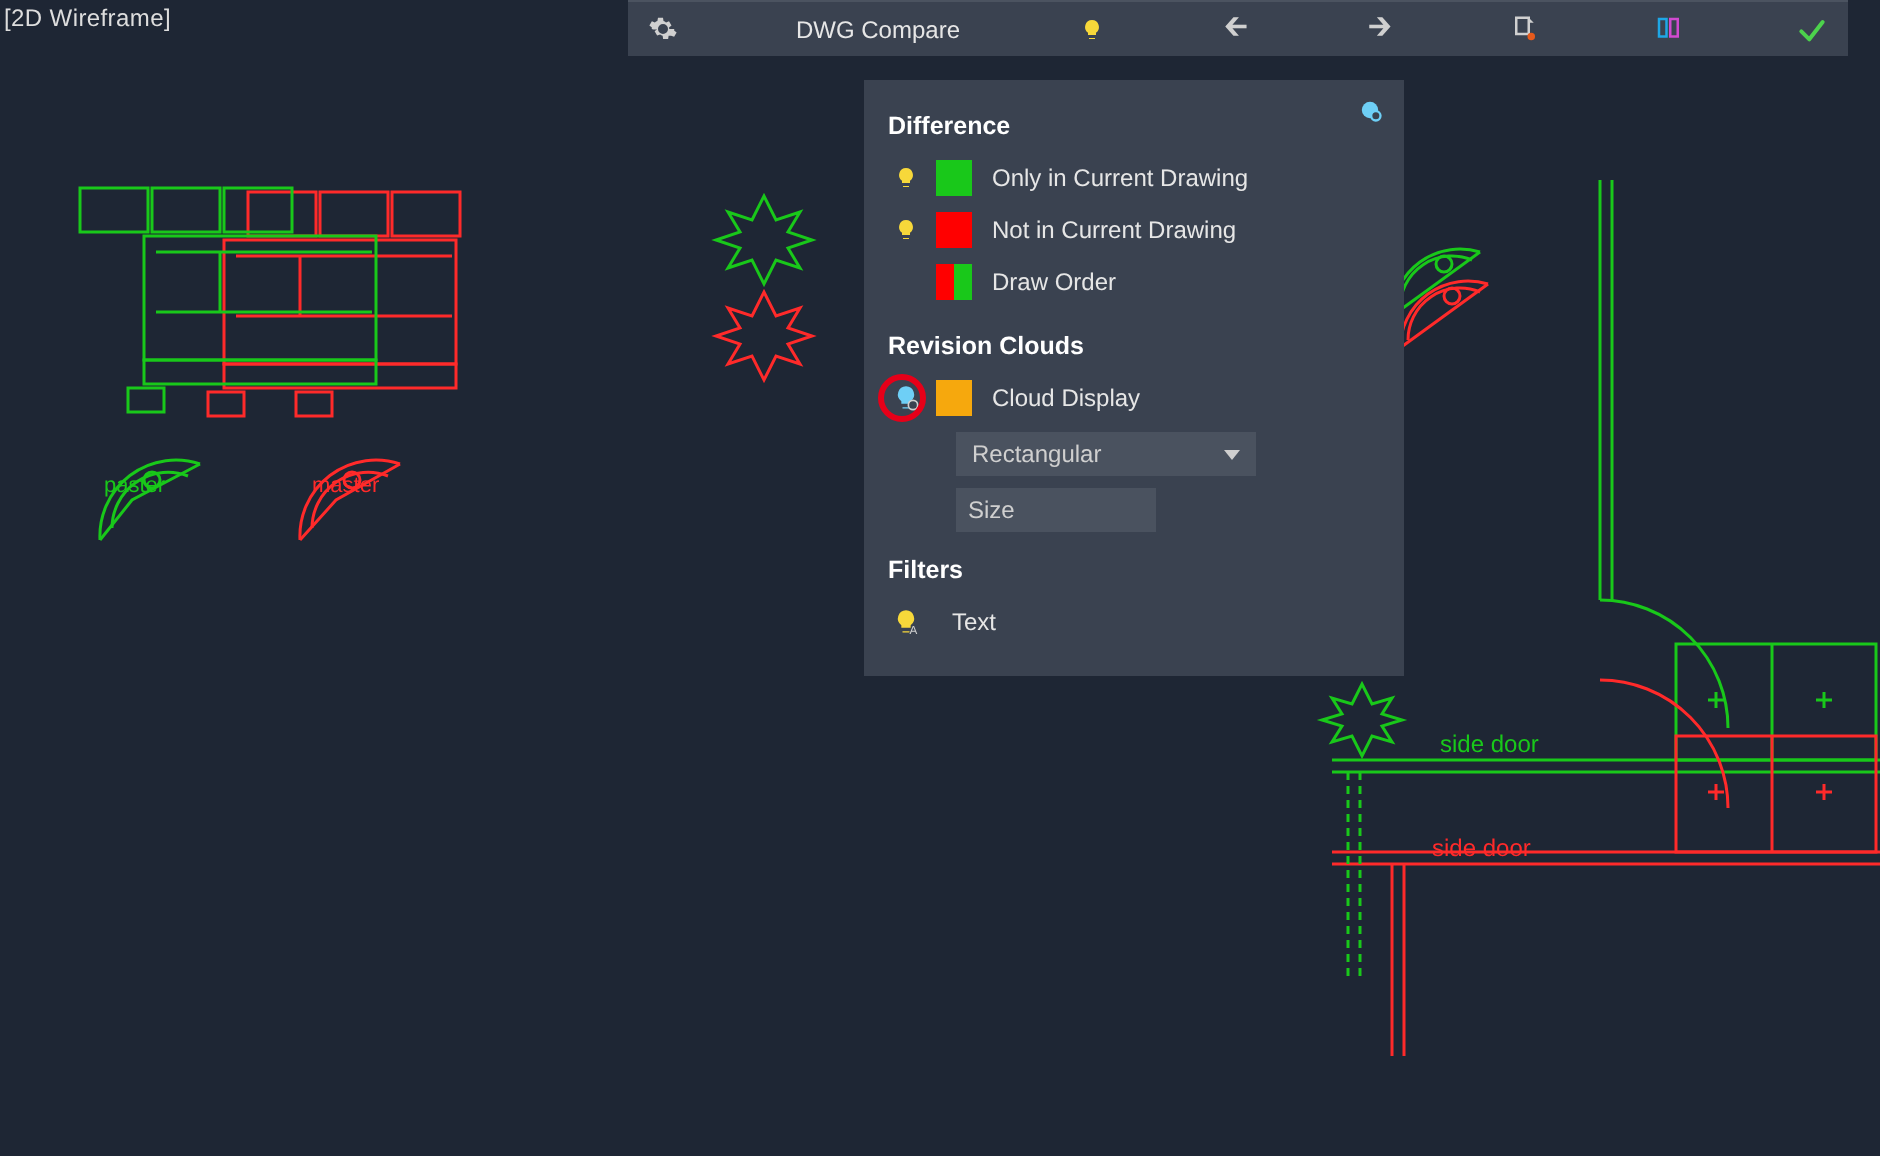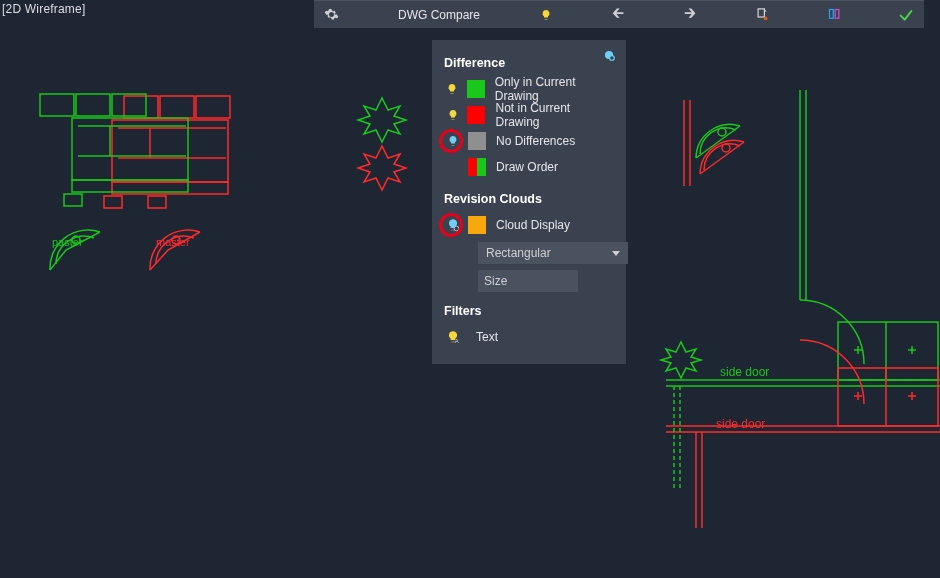--- a/index.html
+++ b/index.html
@@ -45,21 +45,21 @@
   .toolbar .gear { margin-right: 4px; }
   .toolbar .label { color: #e6e6e6; margin: 0 6px 0 2px; font-size: 12px; }
   .toolbar .bulb-yellow svg path { fill: #f7d83a; }
   .toolbar .arrow { font-size: 15px; color: #d0d0d0; }
   .toolbar .check svg polyline { stroke: #4cd24c; }
   
   .panel {
     position: absolute;
     top: 40px;
     left: 432px;
-    width: 194px;
+    width: 270px;
     background: #3a4250;
     padding: 10px 12px 14px 12px;
   }
   .panel-corner {
     position: absolute;
     top: 8px;
     right: 10px;
     width: 14px;
     height: 14px;
   }
@@ -315,30 +315,20 @@
   <div class="row">
     <span class="bulb">
       <svg width="12" height="14" viewBox="0 0 24 24">
           <path fill="#f7d83a" d="M9 21h6v-1H9v1zm3-19a7 7 0 00-4 12.7V17h8v-2.3A7 7 0 0012 2z"></path>
         </svg>
     </span>
     <span class="swatch" style="background:#ff0000"></span>
     <span class="txt">Not in Current Drawing</span>
   </div>
 
-  <div class="row">
-    <span class="highlight-ring"></span>
-    <span class="bulb">
-      <svg width="12" height="14" viewBox="0 0 24 24">
-          <path fill="#6ecff6" d="M9 21h6v-1H9v1zm3-19a7 7 0 00-4 12.7V17h8v-2.3A7 7 0 0012 2z"></path>
-        </svg>
-    </span>
-    <span class="swatch" style="background:#8f8f8f"></span>
-    <span class="txt">No Differences</span>
-  </div>
 
   <div class="row">
     <span class="indent"></span>
     <span class="swatch" style="position:relative">
       <span style="position:absolute;left:0;top:0;width:9px;height:18px;background:#ff0000"></span>
       <span style="position:absolute;right:0;top:0;width:9px;height:18px;background:#19c81a"></span>
     </span>
     <span class="txt">Draw Order</span>
   </div>
 

